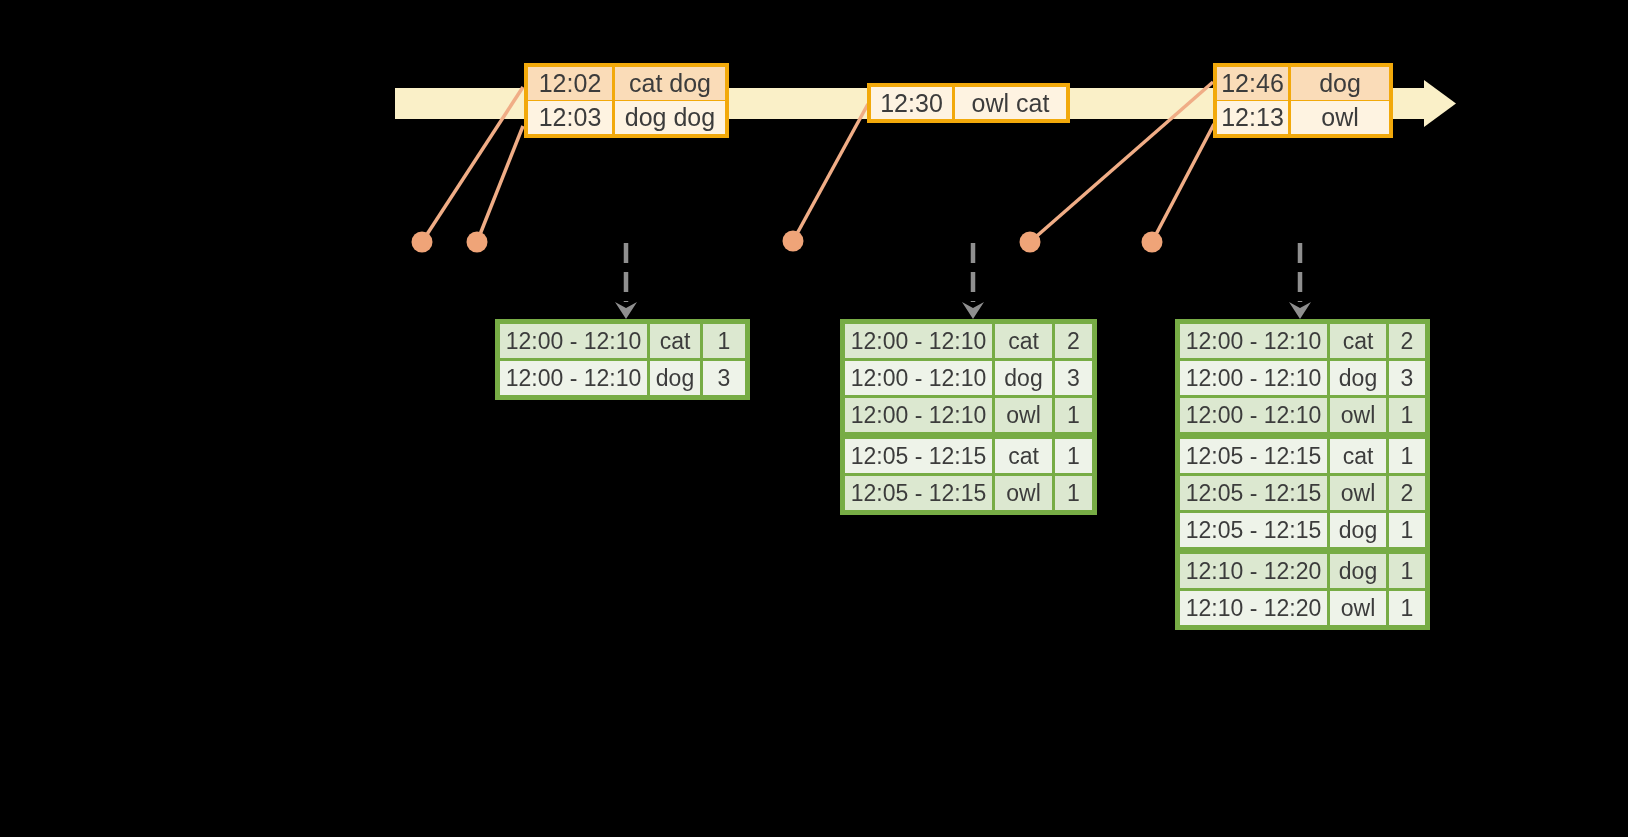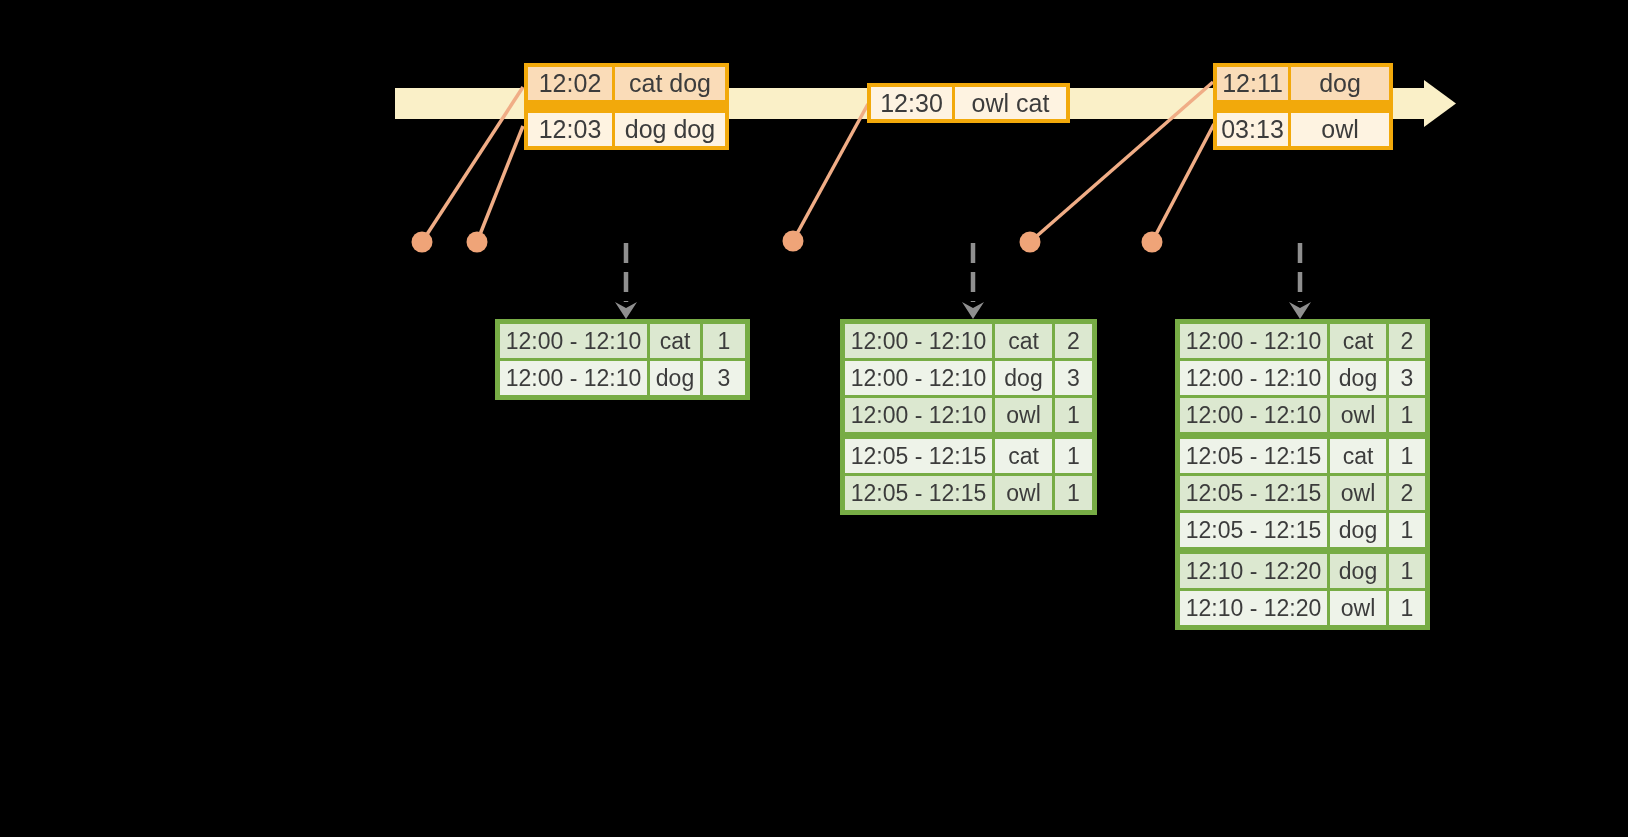--- a/index.html
+++ b/index.html
@@ -29,21 +29,21 @@
   .dart{fill:var(--c-trigger_arrow);}
 
   
   .etable{
     position:absolute;box-sizing:border-box;
     background:var(--c-event_border);
     padding:4px;display:flex;flex-direction:column;
     font-size:25px;
   }
   .erow{display:grid;column-gap:3px;background:var(--c-event_border);}
-  .erow + .erow{margin-top:13px;}
+  .erow + .erow{margin-top:1px;}
   .erow .cell{display:flex;align-items:center;justify-content:center;height:33px;white-space:nowrap;}
   .erow:nth-child(odd) .cell{background:var(--c-event_row_dark);}
   .erow:nth-child(even) .cell{background:var(--c-event_row_light);}
   .etable.light-first .erow:nth-child(odd) .cell{background:var(--c-event_row_light);}
   .ta{left:524px;top:63px;width:205px;}
   .ta .erow{grid-template-columns:84px 1fr;}
   .tb{left:867px;top:83px;width:203px;}
   .tb .erow{grid-template-columns:81px 1fr;}
   .tb .erow .cell{height:32px;}
   .tc{left:1213px;top:63px;width:180px;}
@@ -122,26 +122,26 @@
 
       <div class="erow">
         <div class="cell">12:30</div>
         <div class="cell">owl cat</div>
       </div>
     </div>
 
   <div class="etable tc">
 
       <div class="erow">
-        <div class="cell">12:11</div>
-        <div class="cell">dog</div>
-      </div>
-
-      <div class="erow">
-        <div class="cell">03:13</div>
+        <div class="cell">12:46</div>
+        <div class="cell">dog</div>
+      </div>
+
+      <div class="erow">
+        <div class="cell">12:13</div>
         <div class="cell">owl</div>
       </div>
     </div>
 
   <div class="gtable g1">
 
       <div class="grow">
         <div class="cell">12:00 - 12:10</div>
         <div class="cell">cat</div>
         <div class="cell">1</div>

